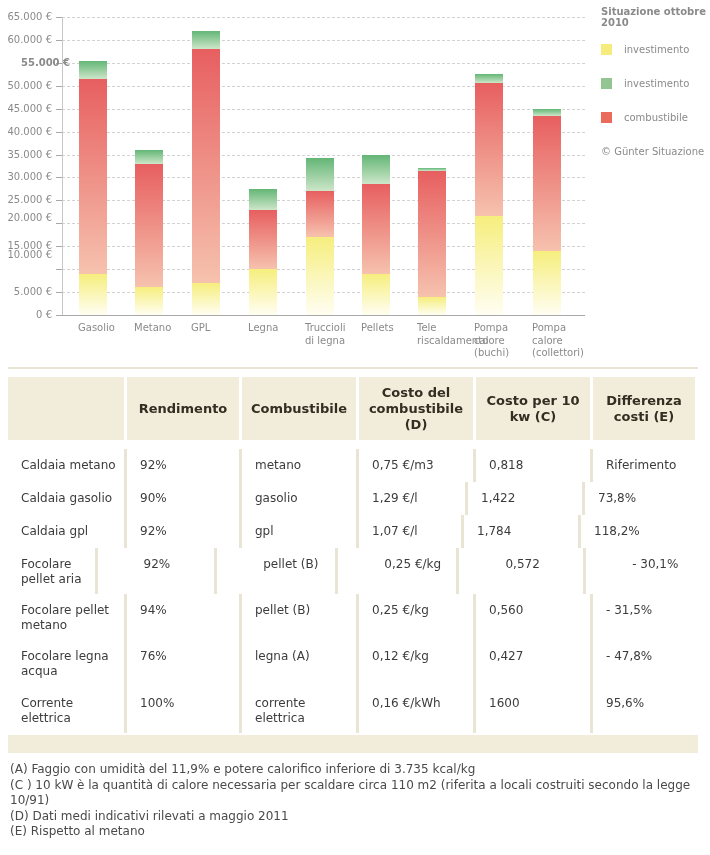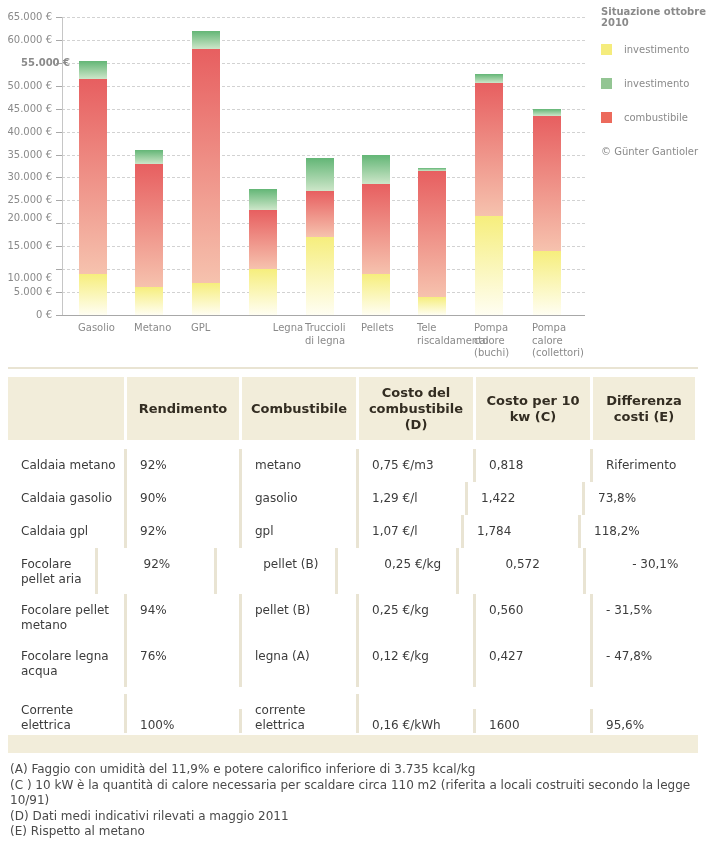--- a/index.html
+++ b/index.html
@@ -63,31 +63,31 @@
           </div>
           <div class="legend-item">
             <span class="legend-swatch" style="background: rgb(147, 197, 147);"></span>
             <span class="legend-label">investimento</span>
           </div>
           <div class="legend-item">
             <span class="legend-swatch" style="background: rgb(236, 106, 92);"></span>
             <span class="legend-label">combustibile</span>
           </div>
         </div>
-      <div class="legend-copy">© Günter Gantioler</div>
+      <div class="legend-copy">© Günter Situazione</div>
     </div>
   <div class="gridline zero" style="left: 62px; top: 315px; width: 523px;"></div>
       <div class="ytick" style="left: 56px; top: 315px;"></div>
       <div class="ylabel" style="left: 2px; top: 309px;">0 €</div>
       <div class="gridline" style="left: 62px; top: 292px; width: 523px;"></div>
       <div class="ytick" style="left: 56px; top: 292px;"></div>
       <div class="ylabel" style="left: 2px; top: 286px;">5.000 €</div>
       <div class="gridline" style="left: 62px; top: 269px; width: 523px;"></div>
       <div class="ytick" style="left: 56px; top: 269px;"></div>
-      <div class="ylabel" style="left: 2px; top: 272px;">10.000 €</div>
+      <div class="ylabel" style="left: 2px; top: 249px;">10.000 €</div>
       <div class="gridline" style="left: 62px; top: 246px; width: 523px;"></div>
       <div class="ytick" style="left: 56px; top: 246px;"></div>
       <div class="ylabel" style="left: 2px; top: 240px;">15.000 €</div>
       <div class="gridline" style="left: 62px; top: 223px; width: 523px;"></div>
       <div class="ytick" style="left: 56px; top: 223px;"></div>
       <div class="ylabel" style="left: 2px; top: 212px;">20.000 €</div>
       <div class="gridline" style="left: 62px; top: 200px; width: 523px;"></div>
       <div class="ytick" style="left: 56px; top: 200px;"></div>
       <div class="ylabel" style="left: 2px; top: 194px;">25.000 €</div>
       <div class="gridline" style="left: 62px; top: 177px; width: 523px;"></div>
@@ -123,21 +123,21 @@
       <div class="bar-seg" style="left: 135px; top: 163.708px; width: 28px; height: 123.785px; background: linear-gradient(rgb(231, 95, 96), rgb(246, 194, 174));"></div>
       <div class="bar-seg" style="left: 135px; top: 149.954px; width: 28px; height: 13.7538px; background: linear-gradient(rgb(99, 182, 118), rgb(205, 230, 201));"></div>
       <div class="xlabel" style="left: 134px; top: 322px;">Metano</div>
       <div class="bar-seg" style="left: 192px; top: 282.908px; width: 28px; height: 32.0923px; background: linear-gradient(rgb(246, 238, 125), rgb(255, 254, 242));"></div>
       <div class="bar-seg" style="left: 192px; top: 49.0923px; width: 28px; height: 233.815px; background: linear-gradient(rgb(231, 95, 96), rgb(246, 194, 174));"></div>
       <div class="bar-seg" style="left: 192px; top: 30.7538px; width: 28px; height: 18.3385px; background: linear-gradient(rgb(99, 182, 118), rgb(205, 230, 201));"></div>
       <div class="xlabel" style="left: 191px; top: 322px;">GPL</div>
       <div class="bar-seg" style="left: 249px; top: 269.154px; width: 28px; height: 45.8462px; background: linear-gradient(rgb(246, 238, 125), rgb(255, 254, 242));"></div>
       <div class="bar-seg" style="left: 249px; top: 209.554px; width: 28px; height: 59.6px; background: linear-gradient(rgb(231, 95, 96), rgb(246, 194, 174));"></div>
       <div class="bar-seg" style="left: 249px; top: 188.923px; width: 28px; height: 20.6308px; background: linear-gradient(rgb(99, 182, 118), rgb(205, 230, 201));"></div>
-      <div class="xlabel" style="left: 248px; top: 322px; text-align: center;">Legna</div>
+      <div class="xlabel" style="left: 248px; top: 322px;">Legna</div>
       <div class="bar-seg" style="left: 306px; top: 237.062px; width: 28px; height: 77.9385px; background: linear-gradient(rgb(246, 238, 125), rgb(255, 254, 242));"></div>
       <div class="bar-seg" style="left: 306px; top: 191.215px; width: 28px; height: 45.8462px; background: linear-gradient(rgb(231, 95, 96), rgb(246, 194, 174));"></div>
       <div class="bar-seg" style="left: 306px; top: 157.748px; width: 28px; height: 33.4677px; background: linear-gradient(rgb(99, 182, 118), rgb(205, 230, 201));"></div>
       <div class="xlabel" style="left: 305px; top: 322px;">Truccioli
 di legna</div>
       <div class="bar-seg" style="left: 362px; top: 273.738px; width: 28px; height: 41.2615px; background: linear-gradient(rgb(246, 238, 125), rgb(255, 254, 242));"></div>
       <div class="bar-seg" style="left: 362px; top: 184.338px; width: 28px; height: 89.4px; background: linear-gradient(rgb(231, 95, 96), rgb(246, 194, 174));"></div>
       <div class="bar-seg" style="left: 362px; top: 154.538px; width: 28px; height: 29.8px; background: linear-gradient(rgb(99, 182, 118), rgb(205, 230, 201));"></div>
       <div class="xlabel" style="left: 361px; top: 322px;">Pellets</div>
       <div class="bar-seg" style="left: 418px; top: 296.662px; width: 28px; height: 18.3385px; background: linear-gradient(rgb(246, 238, 125), rgb(255, 254, 242));"></div>
@@ -212,21 +212,21 @@
           <div class="cell" style="width: 105px;">- 31,5%</div>
         </div>
         <div class="tbl-row" style="height: 47px;">
           <div class="cell" style="width: 119px;">Focolare legna acqua</div>
           <div class="cell" style="width: 115px;">76%</div>
           <div class="cell" style="width: 117px;">legna (A)</div>
           <div class="cell" style="width: 117px;">0,12 €/kg</div>
           <div class="cell" style="width: 117px;">0,427</div>
           <div class="cell" style="width: 105px;">- 47,8%</div>
         </div>
-        <div class="tbl-row" style="height: 46px; align-items: flex-end;">
+        <div class="tbl-row" style="height: 46px;">
           <div class="cell" style="width: 119px;">Corrente elettrica</div>
           <div class="cell" style="width: 115px;">100%</div>
           <div class="cell" style="width: 117px;">corrente elettrica</div>
           <div class="cell" style="width: 117px;">0,16 €/kWh</div>
           <div class="cell" style="width: 117px;">1600</div>
           <div class="cell" style="width: 105px;">95,6%</div>
         </div>
       </div>
     <div class="tbl-footer"></div>
   </div>

